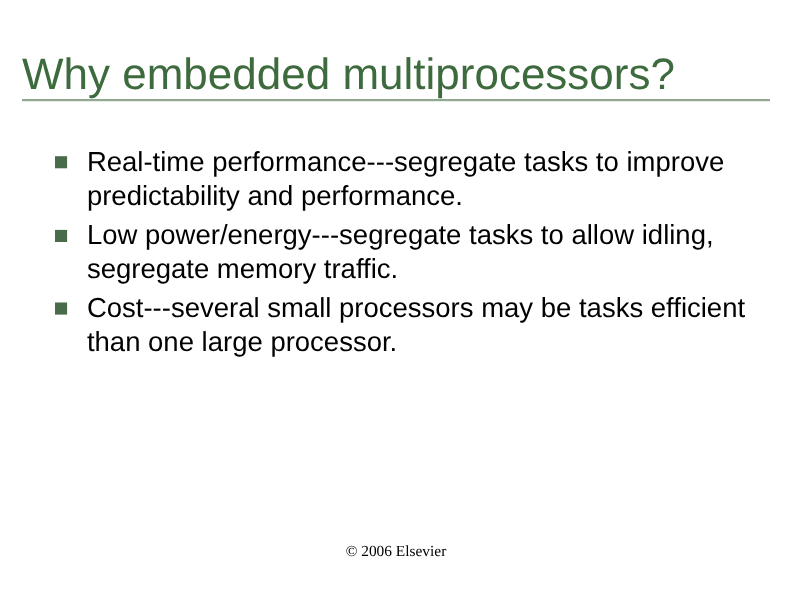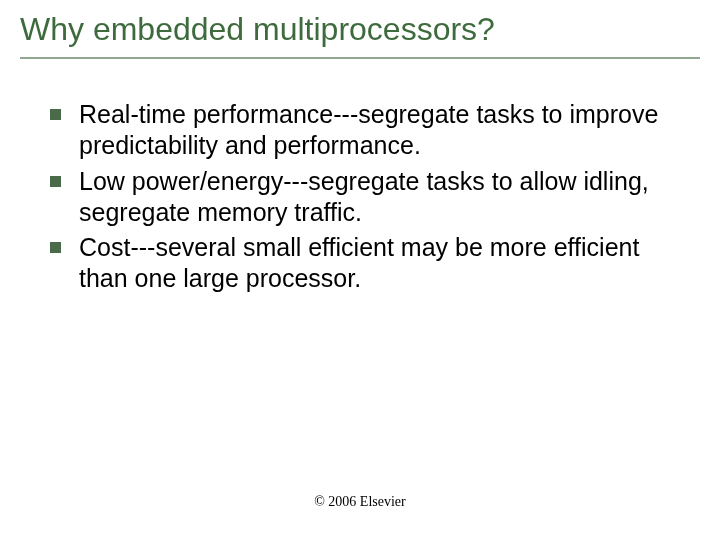--- a/index.html
+++ b/index.html
@@ -17,26 +17,26 @@
     }
     .slide {
       width: 100%;
       height: 100%;
       padding: 0;
     }
     .title-container {
       padding: 12px 20px 0 20px;
     }
     .title {
-      font-size: 32px;
+      font-size: 40px;
       color: #3e6b3e;
       font-weight: normal;
-      padding-bottom: 10px;
       border-bottom: 2px solid #8fa88f;
       line-height: 1.1;
+      margin-top: 34px;
     }
     .content {
       padding: 40px 40px 0 50px;
     }
     .bullet-list {
       list-style: none;
     }
     .bullet-item {
       display: flex;
       align-items: flex-start;
@@ -78,18 +78,18 @@
       <li class="bullet-item">
         <span class="bullet-marker"></span>
         <span class="bullet-text">Real-time performance---segregate tasks to improve predictability and performance.</span>
       </li>
       <li class="bullet-item">
         <span class="bullet-marker"></span>
         <span class="bullet-text">Low power/energy---segregate tasks to allow idling, segregate memory traffic.</span>
       </li>
       <li class="bullet-item">
         <span class="bullet-marker"></span>
-        <span class="bullet-text">Cost---several small efficient may be more efficient than one large processor.</span>
+        <span class="bullet-text">Cost---several small processors may be tasks efficient than one large processor.</span>
       </li>
     </ul>
   </div>
   <div class="footer">© 2006 Elsevier</div>
 </div>
 
 </body></html>

